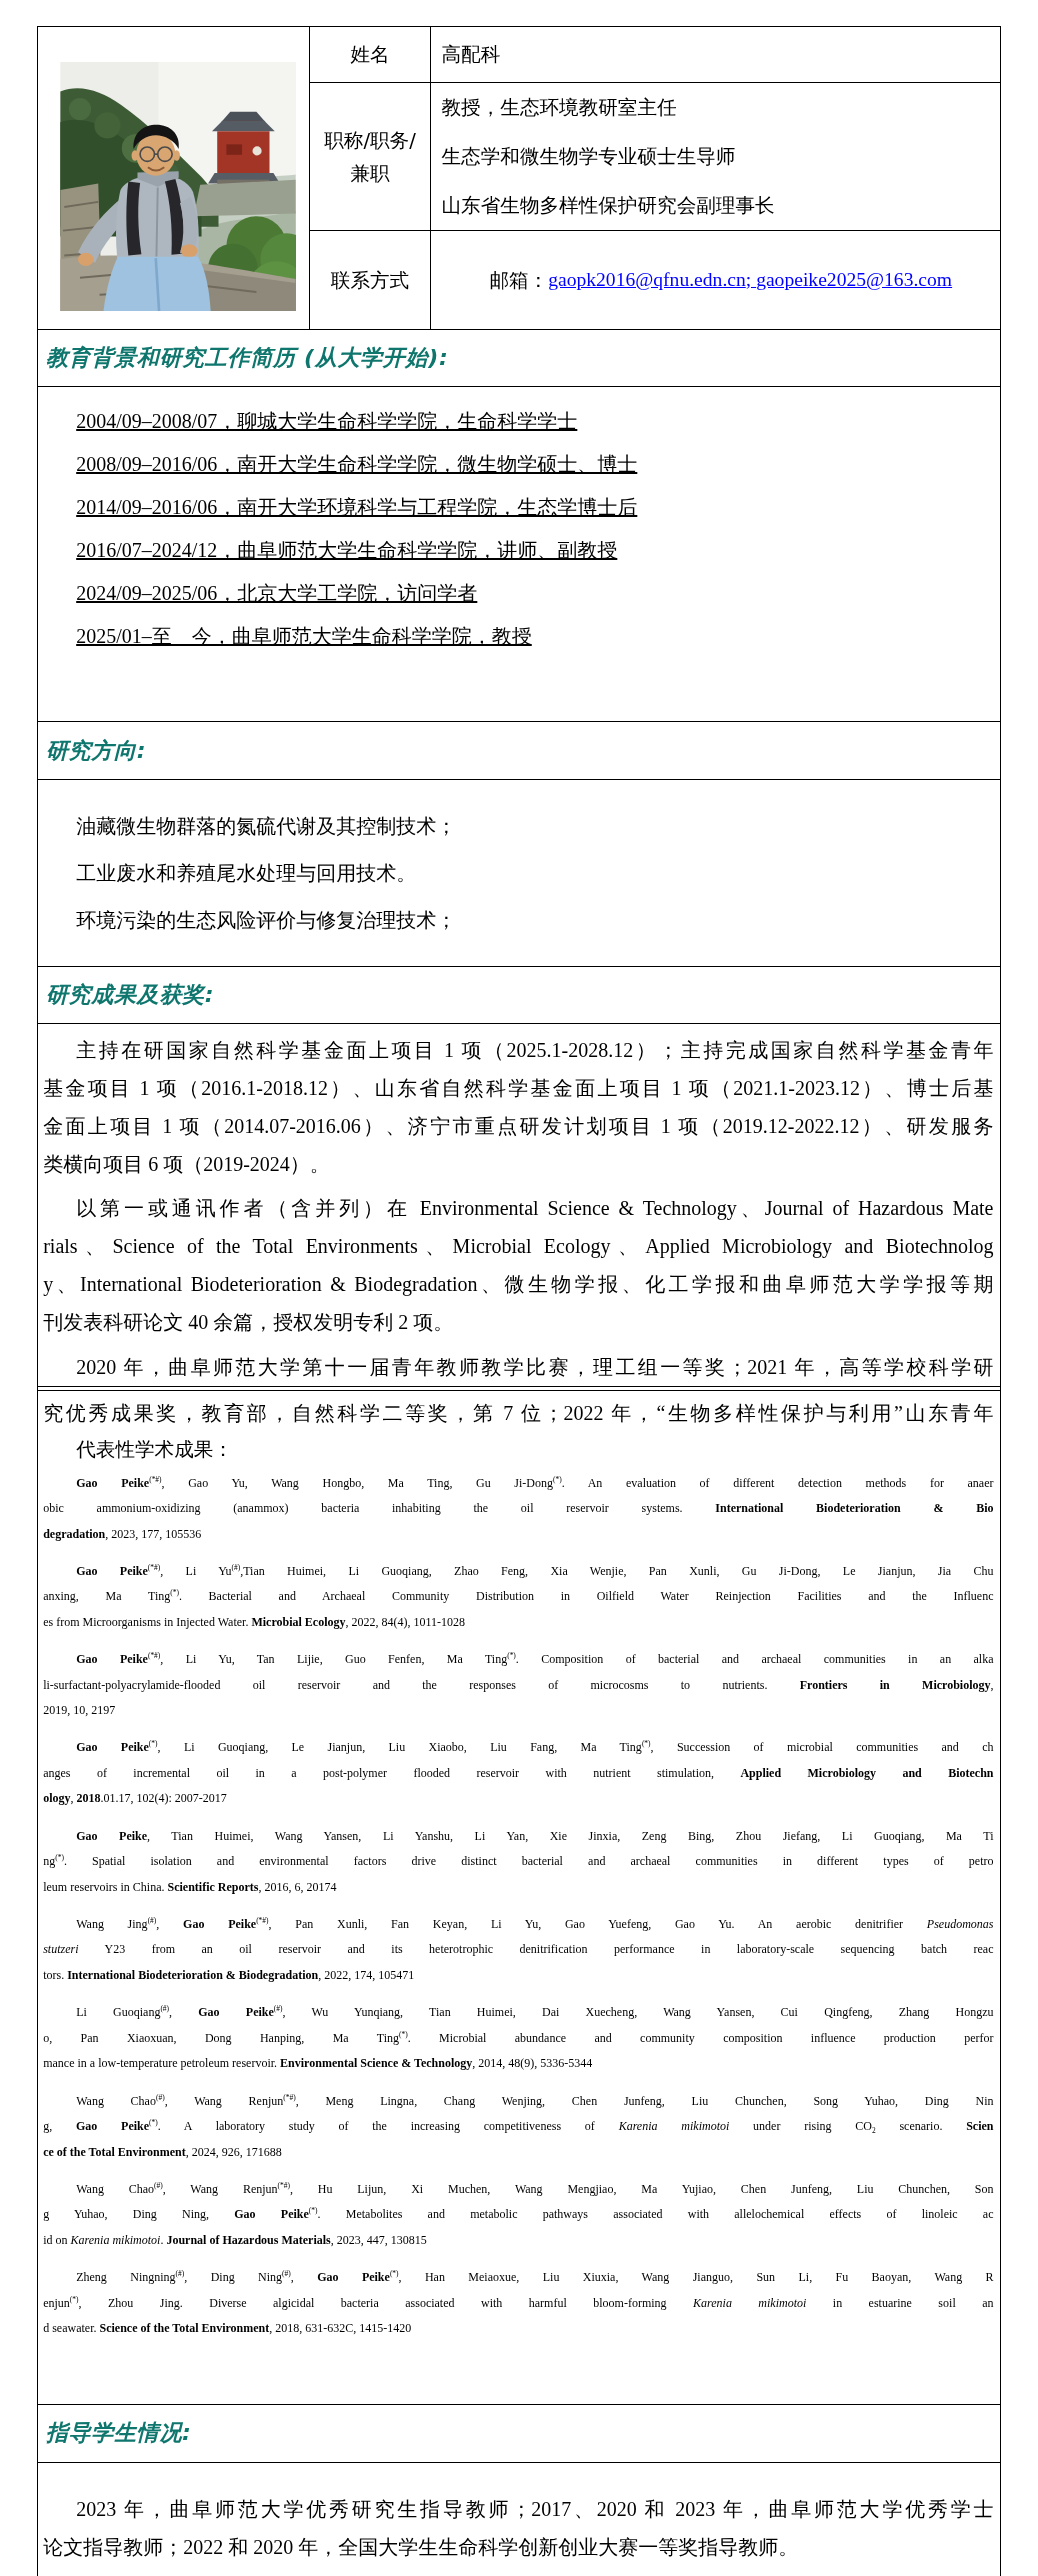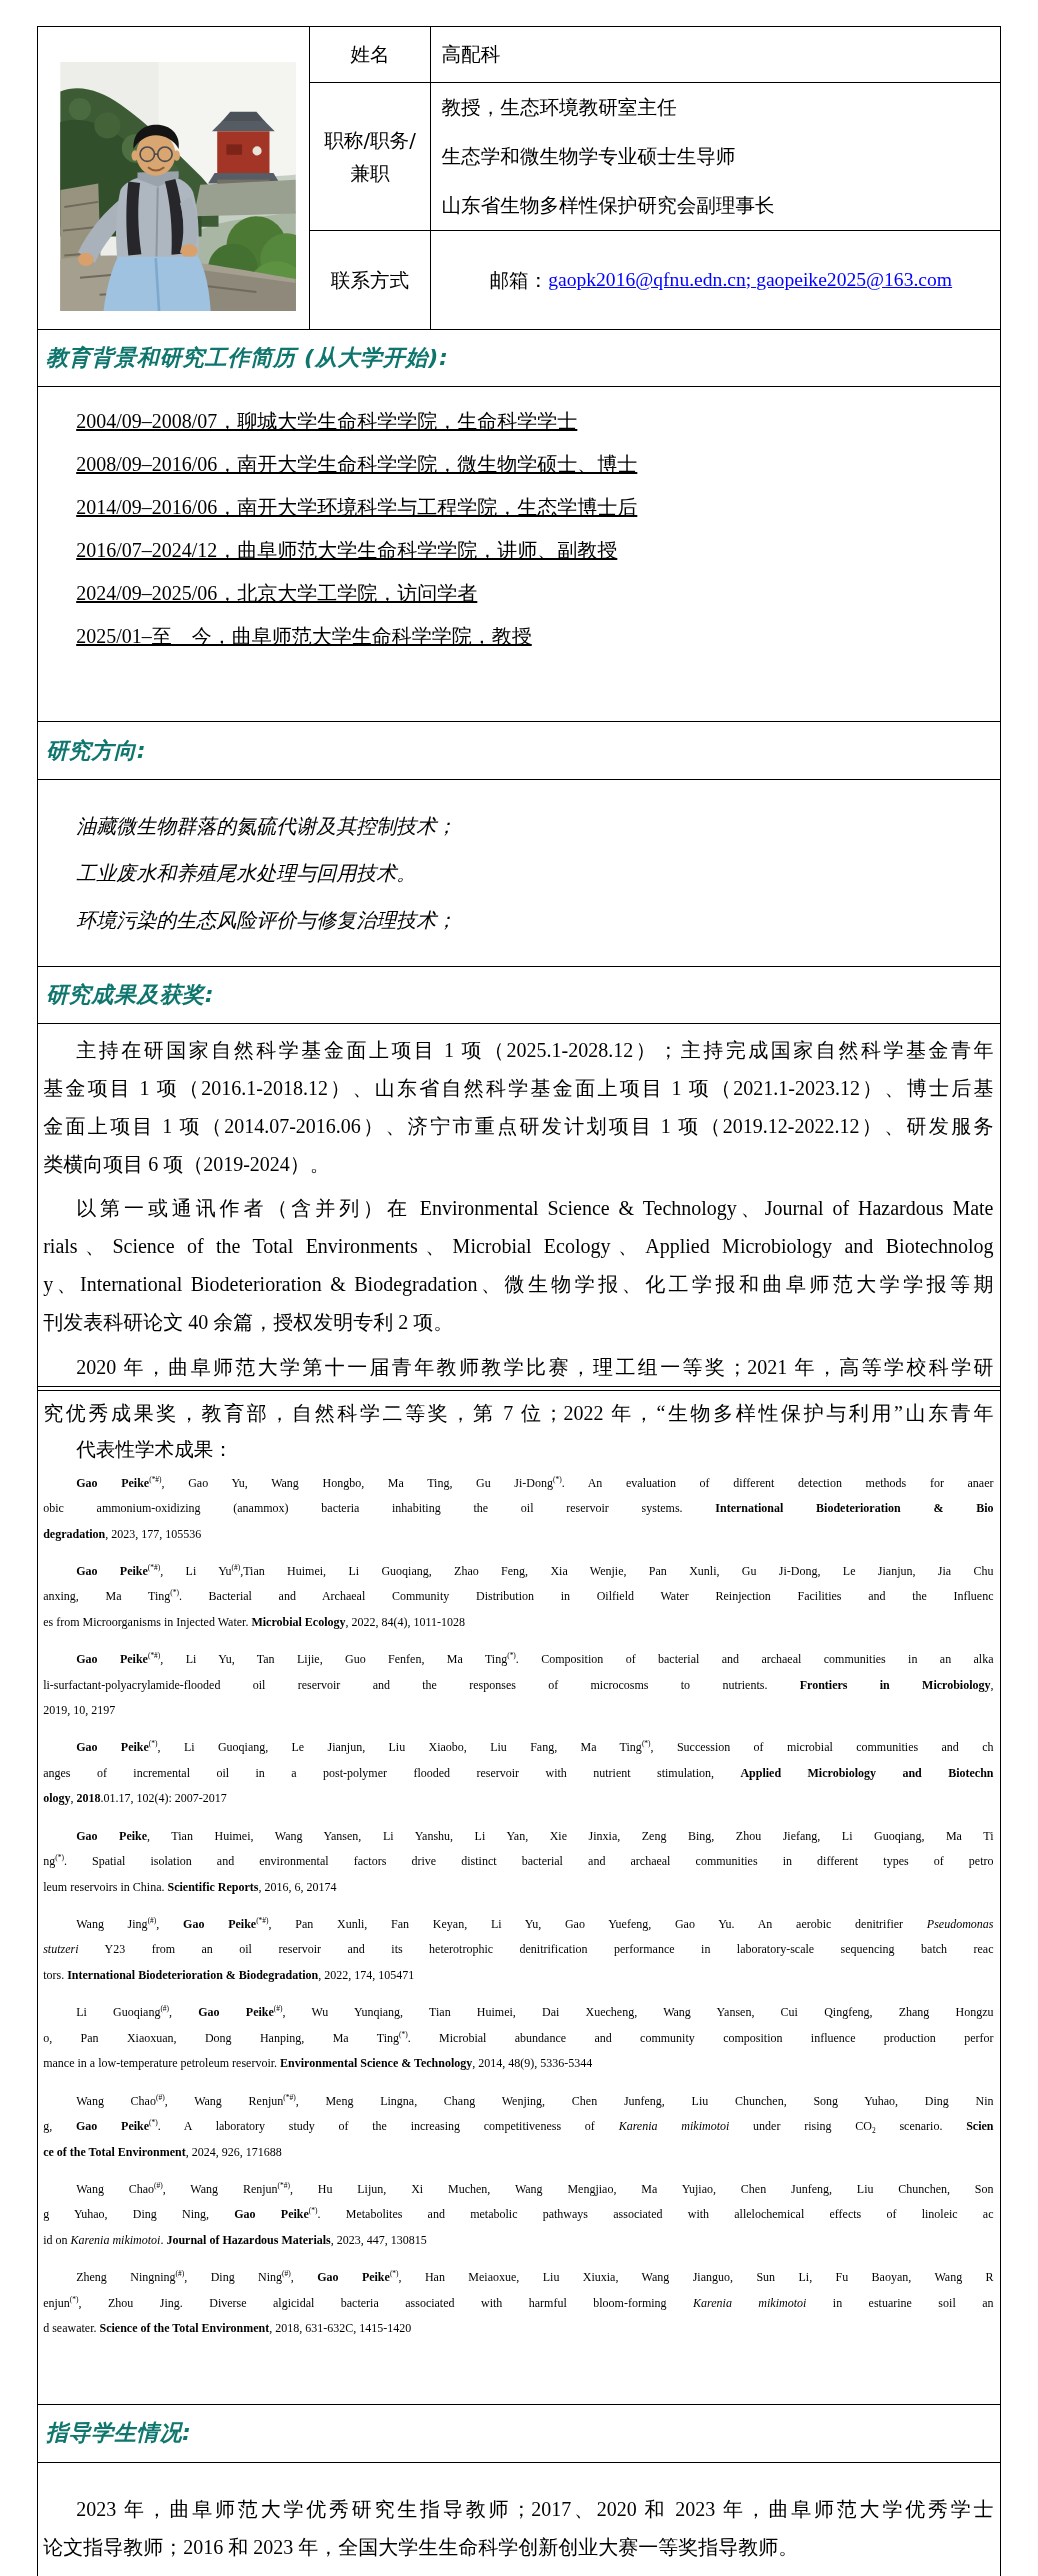--- a/index.html
+++ b/index.html
@@ -35,21 +35,21 @@
 
   
   .cell{padding:0 6.5px 0 5.2px;box-sizing:border-box;overflow:hidden;}
   .ln{white-space:pre-wrap;}
   .ind{padding-left:33px;}
   .fill{text-align:justify;text-align-last:justify;}
 
   .cell-edu{height:336px;padding-top:12.4px;font-size:20px;text-decoration:underline;}
   .cell-edu .ln{line-height:43px;}
 
-  .cell-dir{height:188px;padding-top:23.6px;font-size:20px;font-style:italic;}
+  .cell-dir{height:188px;padding-top:23.6px;font-size:20px;}
   .cell-dir .ln{line-height:47px;}
 
   .cell-ach{height:1382px;padding-top:6.5px;}
   .para{font-size:20px;line-height:38px;margin-bottom:6.5px;}
   .awards{margin-bottom:1.3px;}
   .pagebreak{height:3.3px;border-top:1.3px solid #000;border-bottom:1.3px solid #000;margin:0 -16.4px 2.6px -16.4px;}
   .pubs-heading{font-size:19.6px;line-height:33px;padding-left:33px;margin-bottom:4.6px;}
   .pub{font-size:12px;line-height:25.5px;margin-bottom:11.8px;}
   .pub b{font-weight:bold;}
   .pub i{font-style:italic;}
@@ -248,19 +248,19 @@
           </div>
         </div>
     </div>
 
     <div class="row header">
       <span class="red">指导学生情况:</span>
     </div>
     <div class="row cell cell-stu">
       <div class="para">
           <div class="ln ind fill">2023 年，曲阜师范大学优秀研究生指导教师；2017、2020 和 2023 年，曲阜师范大学优秀学士</div>
-          <div class="ln">论文指导教师；2016 和 2023 年，全国大学生生命科学创新创业大赛一等奖指导教师。</div>
+          <div class="ln">论文指导教师；2022 和 2020 年，全国大学生生命科学创新创业大赛一等奖指导教师。</div>
         </div>
     </div>
 
   </div>
 </div>
 
 
 </body></html>

